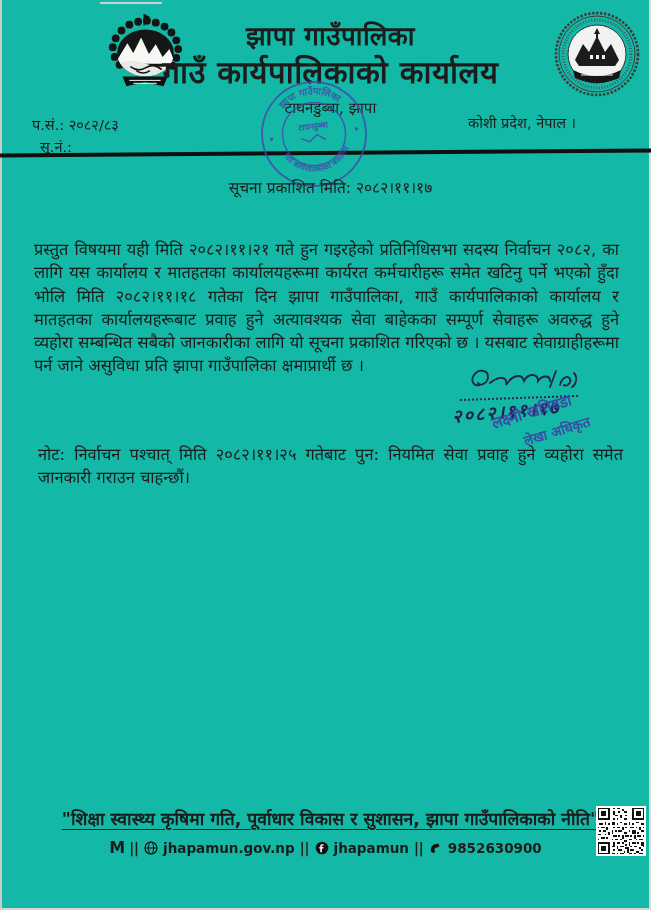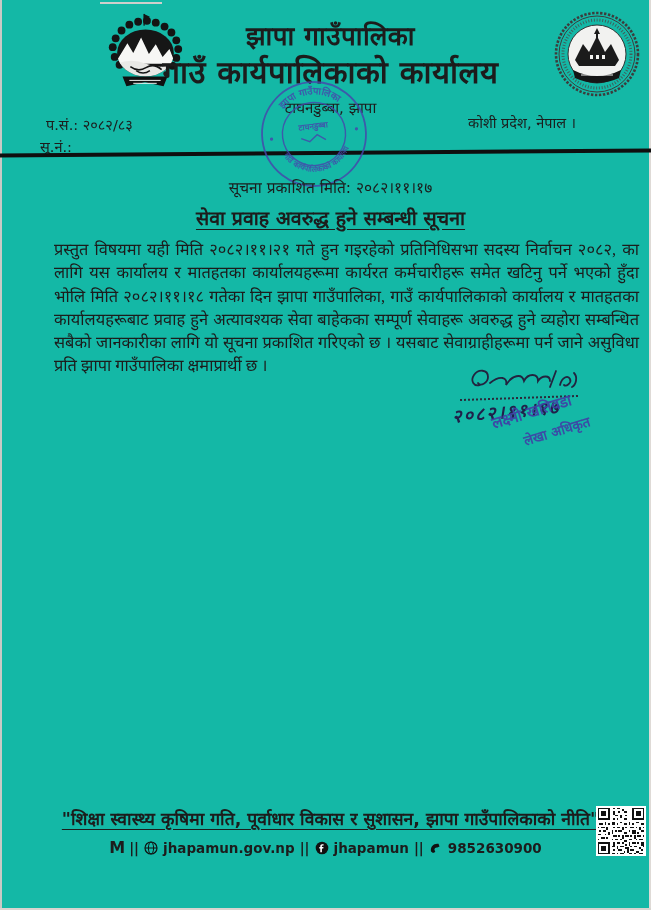--- a/index.html
+++ b/index.html
@@ -8,35 +8,35 @@
   .page {
     position:relative; width:651px; height:910px; margin:0 auto;
     background:#14b8a6; color:#1c1c1c; overflow:hidden;
   }
   .abs { position:absolute; }
   .center-text { left:40px; right:30px; text-align:center; }
 
   .muni-name   { top:17px; font-size:26px; font-weight:bold; letter-spacing:.5px; }
   .office-name { top:50px; font-size:31px; font-weight:bold; letter-spacing:.5px; }
   .address     { top:97px; font-size:15px; }
-  .ref-no      { left:46px; top:114px; font-size:14.5px;text-align:right; }
+  .ref-no      { left:32px; top:114px; font-size:14.5px;text-align:right; }
   .province    { left:468px; top:112px; font-size:14.5px; }
   .serial-no   { left:40px; top:136px; font-size:14.5px; }
 
   .divider { left:-4px; top:151px; width:660px; height:3.5px; background:#0f0f0f;
              transform:rotate(-0.45deg); }
 
   .pub-date  { top:176px; font-size:15.5px; }
   .sambat    { top:180px; font-size:15.5px; }
 
   .notice-title { top:204px; font-size:19.5px; font-weight:bold;
                   text-decoration:underline; text-underline-offset:4px; }
 
-  .body-text { left:54px; width:585px; top:238px; font-size:16.4px;
-               line-height:1.42; text-align:justify;font-family:Liberation Serif, serif; }
+  .body-text { left:34px; width:585px; top:238px; font-size:16.4px;
+               line-height:1.42; text-align:justify; }
 
   .note-text { left:38px; width:585px; top:443px; font-size:16.4px;
                line-height:1.42; text-align:justify; }
 
   .stamp-wrap { left:258px; top:78px; width:112px; height:112px; opacity:.82;
                 transform:rotate(-7deg); }
 
   .sig-scribble { left:466px; top:363px; width:122px; height:38px; }
   .sig-dots { left:460px; top:397px; width:118px; border-bottom:2.2px dotted #2a2a3a;
               transform:rotate(-2deg); }
@@ -152,36 +152,36 @@
       <textPath href="#arcBot" startOffset="50%" text-anchor="middle">गाउँ कार्यपालिकाको कार्यालय</textPath>
     </text>
     <text x="55" y="50" font-size="8" font-weight="bold" fill="#4646ac" text-anchor="middle">टाघनडुब्बा</text>
     <path d="M42 58 L50 62 L58 56 L66 62" stroke="#4646ac" stroke-width="1.4" fill="none"></path>
     <circle cx="13" cy="55" r="1.6" fill="#4646ac"></circle>
       <circle cx="97" cy="55" r="1.6" fill="#4646ac"></circle>
   </svg>
 
   <div class="abs center-text pub-date">सूचना प्रकाशित मिति: २०८२।११।१७</div>
 
-  <div class="abs center-text notice-title">सेवा प्रवाह अवरुद्ध हुने सम्बन्धी सूचना</div>
 
   <div class="abs body-text">प्रस्तुत विषयमा यही मिति २०८२।११।२१ गते हुन गइरहेको प्रतिनिधिसभा सदस्य निर्वाचन २०८२, का लागि यस कार्यालय र मातहतका कार्यालयहरूमा कार्यरत कर्मचारीहरू समेत खटिनु पर्ने भएको हुँदा भोलि मिति २०८२।११।१८ गतेका दिन झापा गाउँपालिका, गाउँ कार्यपालिकाको कार्यालय र मातहतका कार्यालयहरूबाट प्रवाह हुने अत्यावश्यक सेवा बाहेकका सम्पूर्ण सेवाहरू अवरुद्ध हुने व्यहोरा सम्बन्धित सबैको जानकारीका लागि यो सूचना प्रकाशित गरिएको छ । यसबाट सेवाग्राहीहरूमा पर्न जाने असुविधा प्रति झापा गाउँपालिका क्षमाप्रार्थी छ ।</div>
 
   <svg class="abs sig-scribble" viewBox="0 0 122 38">
     <g stroke="#23233f" stroke-width="1.8" fill="none" stroke-linecap="round">
       <path d="M14 22 C8 24 4 18 8 12 C12 6 22 6 22 14 C22 20 14 24 12 20"></path>
       <path d="M24 20 C34 12 42 14 40 22 C46 12 56 10 58 18 C62 10 72 10 72 18 C76 12 84 12 84 18"></path>
       <path d="M90 8 L84 24 M94 22 C96 14 102 12 104 16 C106 20 100 24 98 22 M108 10 C112 14 110 22 106 24"></path>
     </g>
   </svg>
   <div class="abs sig-dots"></div>
   <div class="abs sig-date">२०८२।११।१७</div>
   <div class="abs sig-name">लक्ष्मी खतिवडा</div>
   <div class="abs sig-designation">लेखा अधिकृत</div>
 
+  <div class="abs note-text">नोट: निर्वाचन पश्चात् मिति २०८२।११।२५ गतेबाट पुन: नियमित सेवा प्रवाह हुने व्यहोरा समेत जानकारी गराउन चाहन्छौं।</div>
 
   <div class="abs center-text slogan">"शिक्षा स्वास्थ्य कृषिमा गति, पूर्वाधार विकास र सुशासन, झापा गाउँपालिकाको नीति"</div>
 
   <div class="abs contact">
     <span class="gmail-m">M</span>
     <span class="sep">||</span>
     <svg class="icon-svg" width="14" height="14" viewBox="0 0 14 14">
       <circle cx="7" cy="7" r="6" fill="none" stroke="#111" stroke-width="1.2"></circle>
       <ellipse cx="7" cy="7" rx="2.6" ry="6" fill="none" stroke="#111" stroke-width="1"></ellipse>
       <line x1="1" y1="7" x2="13" y2="7" stroke="#111" stroke-width="1"></line>

